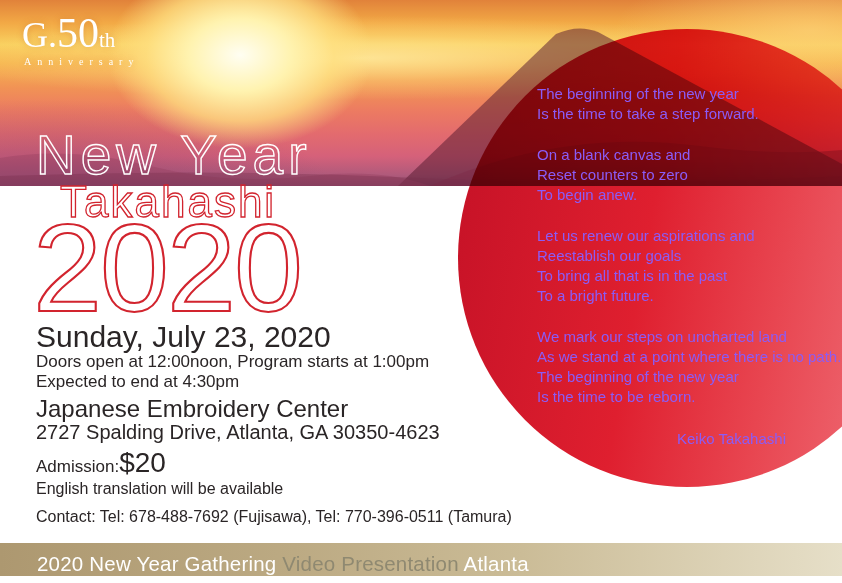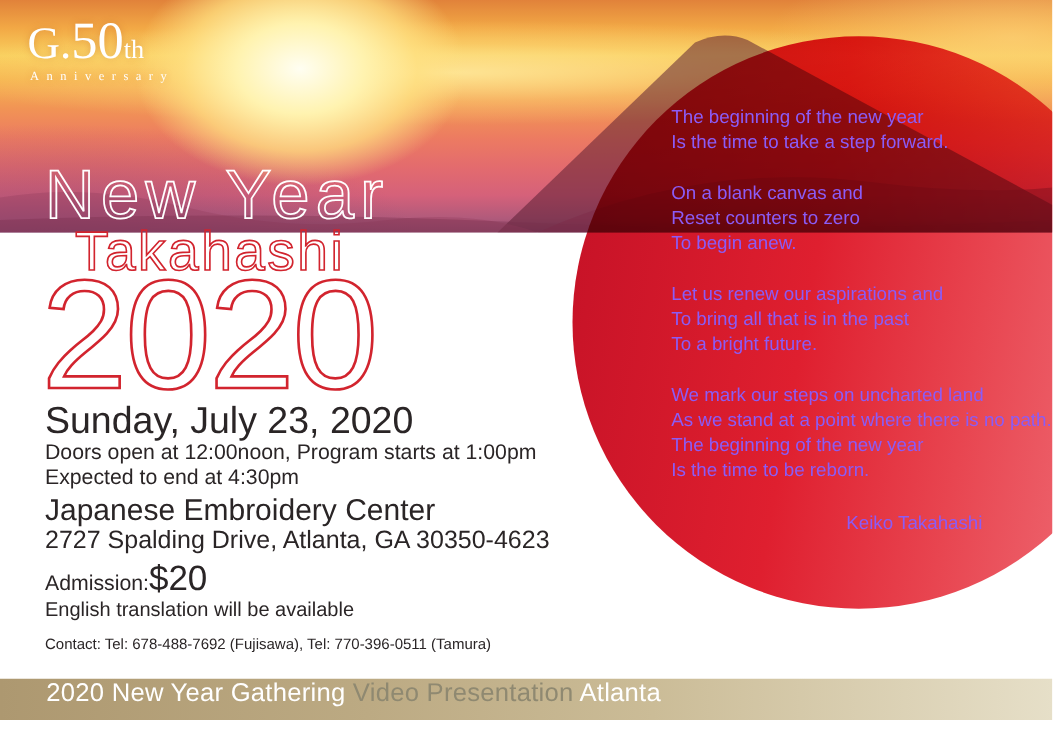--- a/index.html
+++ b/index.html
@@ -66,31 +66,31 @@
   .details{position:absolute;left:36px;top:0;color:var(--ink);}
   .d-date{position:absolute;left:0;top:320px;width:500px;font-size:30px;line-height:1.1;}
   .d-sched1{position:absolute;left:0;top:352px;width:520px;font-size:17px;}
   .d-sched2{position:absolute;left:0;top:372px;width:520px;font-size:17px;}
   .d-venue{position:absolute;left:0;top:395px;width:500px;font-size:24px;}
   .d-address{position:absolute;left:0;top:421px;width:500px;font-size:20px;}
   .d-admission{position:absolute;left:0;top:447px;display:flex;align-items:baseline;}
   .d-admission .label{font-size:17px;}
   .d-admission .price{font-size:28px;}
   .d-translation{position:absolute;left:0;top:480px;width:520px;font-size:16px;}
-  .d-contact{position:absolute;left:0;top:508px;width:540px;font-size:12px;}
+  .d-contact{position:absolute;left:0;top:508px;width:540px;font-size:16px;}
   
   .poem{position:absolute;left:537px;top:84px;width:306px;color:#8b5cf6;}
   .poem .stanza{margin-bottom:21px;}
   .poem .pline{font-size:15px;line-height:20px;white-space:nowrap;}
   .poem-author{margin-top:22px;padding-left:140px;font-size:15px;line-height:20px;}
   
   .footer-bar{
     position:absolute;left:0;top:543px;width:842px;height:33px;
     background:linear-gradient(90deg,#ad9870 0%, #bcaa83 35%, #cbbc97 62%, #e6dfc8 100%);
-    display:flex;align-items:flex-start;
+    display:flex;align-items:flex-end;
   }
   .footer-text{margin-left:37px;font-size:20.5px;letter-spacing:.2px;white-space:nowrap;}
   .footer-part1,.footer-part3{color:#ffffff;}
   .footer-part2{color:#8f8971;}
   .footer-part1::after,.footer-part2::after{content:" ";}
 </style>
 </head>
 <body>
 
 <div class="flyer">
@@ -138,20 +138,21 @@
       <div class="pline">The beginning of the new year</div>
       <div class="pline">Is the time to take a step forward.</div>
     </div>
     <div class="stanza">
       <div class="pline">On a blank canvas and</div>
       <div class="pline">Reset counters to zero</div>
       <div class="pline">To begin anew.</div>
     </div>
     <div class="stanza">
       <div class="pline">Let us renew our aspirations and</div>
+      <div class="pline">Reestablish our goals</div>
       <div class="pline">To bring all that is in the past</div>
       <div class="pline">To a bright future.</div>
     </div>
     <div class="stanza">
       <div class="pline">We mark our steps on uncharted land</div>
       <div class="pline">As we stand at a point where there is no path.</div>
       <div class="pline">The beginning of the new year</div>
       <div class="pline">Is the time to be reborn.</div>
     </div>
     <div class="poem-author">Keiko Takahashi</div>

